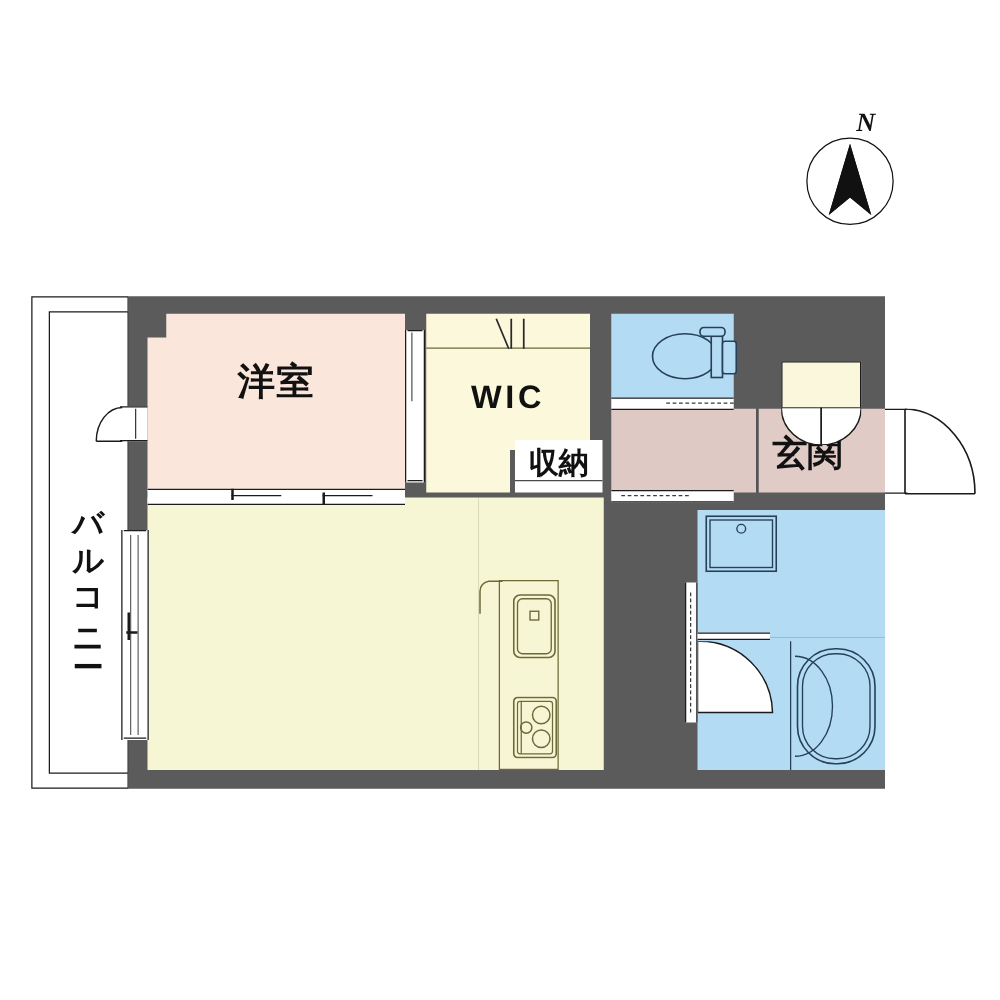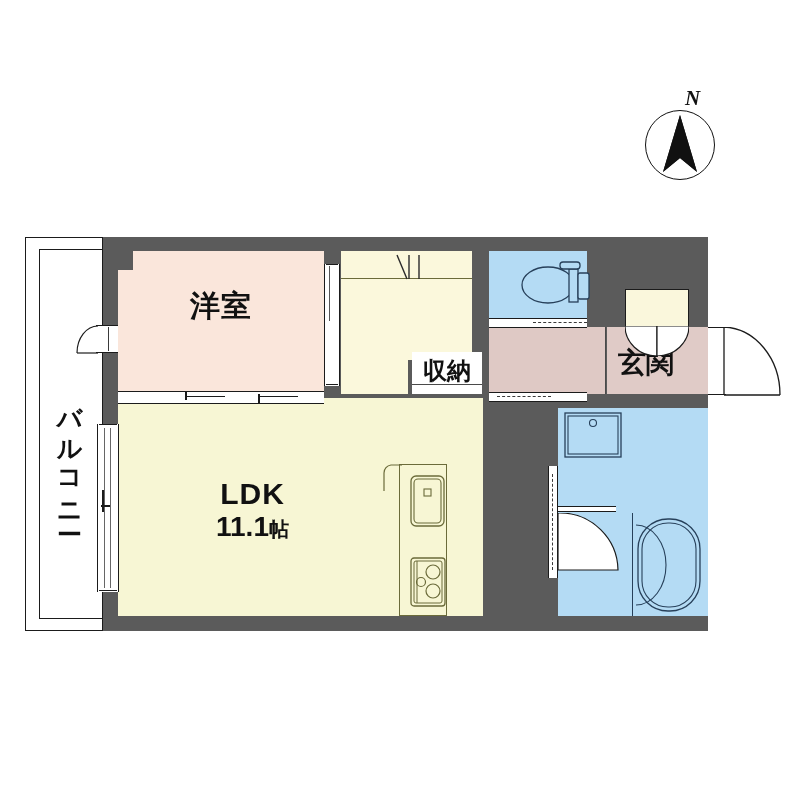--- a/index.html
+++ b/index.html
@@ -112,27 +112,24 @@
 
   <div class="abs room r-bedroom" style="left:118px;top:270px;width:206px;height:123px;"></div>
   <div class="abs room r-bedroom" style="left:133px;top:251px;width:191px;height:23px;"></div>
   <div class="abs label" style="left:118px;top:290px;width:206px;font-family:Liberation Serif, serif;">
     <span class="name">洋室</span>
   </div>
 
   <div class="abs room r-ldk" style="left:118px;top:398px;width:265px;height:218px;"></div>
   <div class="abs room r-ldk" style="left:383px;top:398px;width:100px;height:66px;"></div>
   <div class="abs room r-ldk" style="left:383px;top:464px;width:100px;height:152px;"></div>
-  <div class="abs label" style="left:140px;top:478px;width:225px;">
-    <span class="name">LDK</span>
-    <span class="area"><span>11.1</span><span class="unit">帖</span></span>
-  </div>
 
   <div class="abs room r-wic" style="left:341px;top:251px;width:131px;height:109px;"></div>
   <div class="abs room r-wic" style="left:341px;top:360px;width:67px;height:34px;"></div>
+  <div class="abs label label-wic" style="left:341px;top:303px;width:131px;">WIC</div>
 
   <div class="abs" style="left:341px;top:278px;width:131px;height:1px;background:#6b6b3a;"></div>
   <svg class="abs" style="left:395px;top:253px;" width="40" height="28">
     <line x1="2" y1="2" x2="12" y2="26" stroke="#2a2a2a" stroke-width="1.4"></line>
     <line x1="14" y1="2" x2="14" y2="26" stroke="#2a2a2a" stroke-width="1.4"></line>
     <line x1="24" y1="2" x2="24" y2="26" stroke="#2a2a2a" stroke-width="1.4"></line>
   </svg>
 
   <div class="abs room r-closet" style="left:412px;top:352px;width:70px;height:42px;"></div>
   <div class="abs label label-sm" style="left:410px;top:358px;width:74px;">収納</div>

